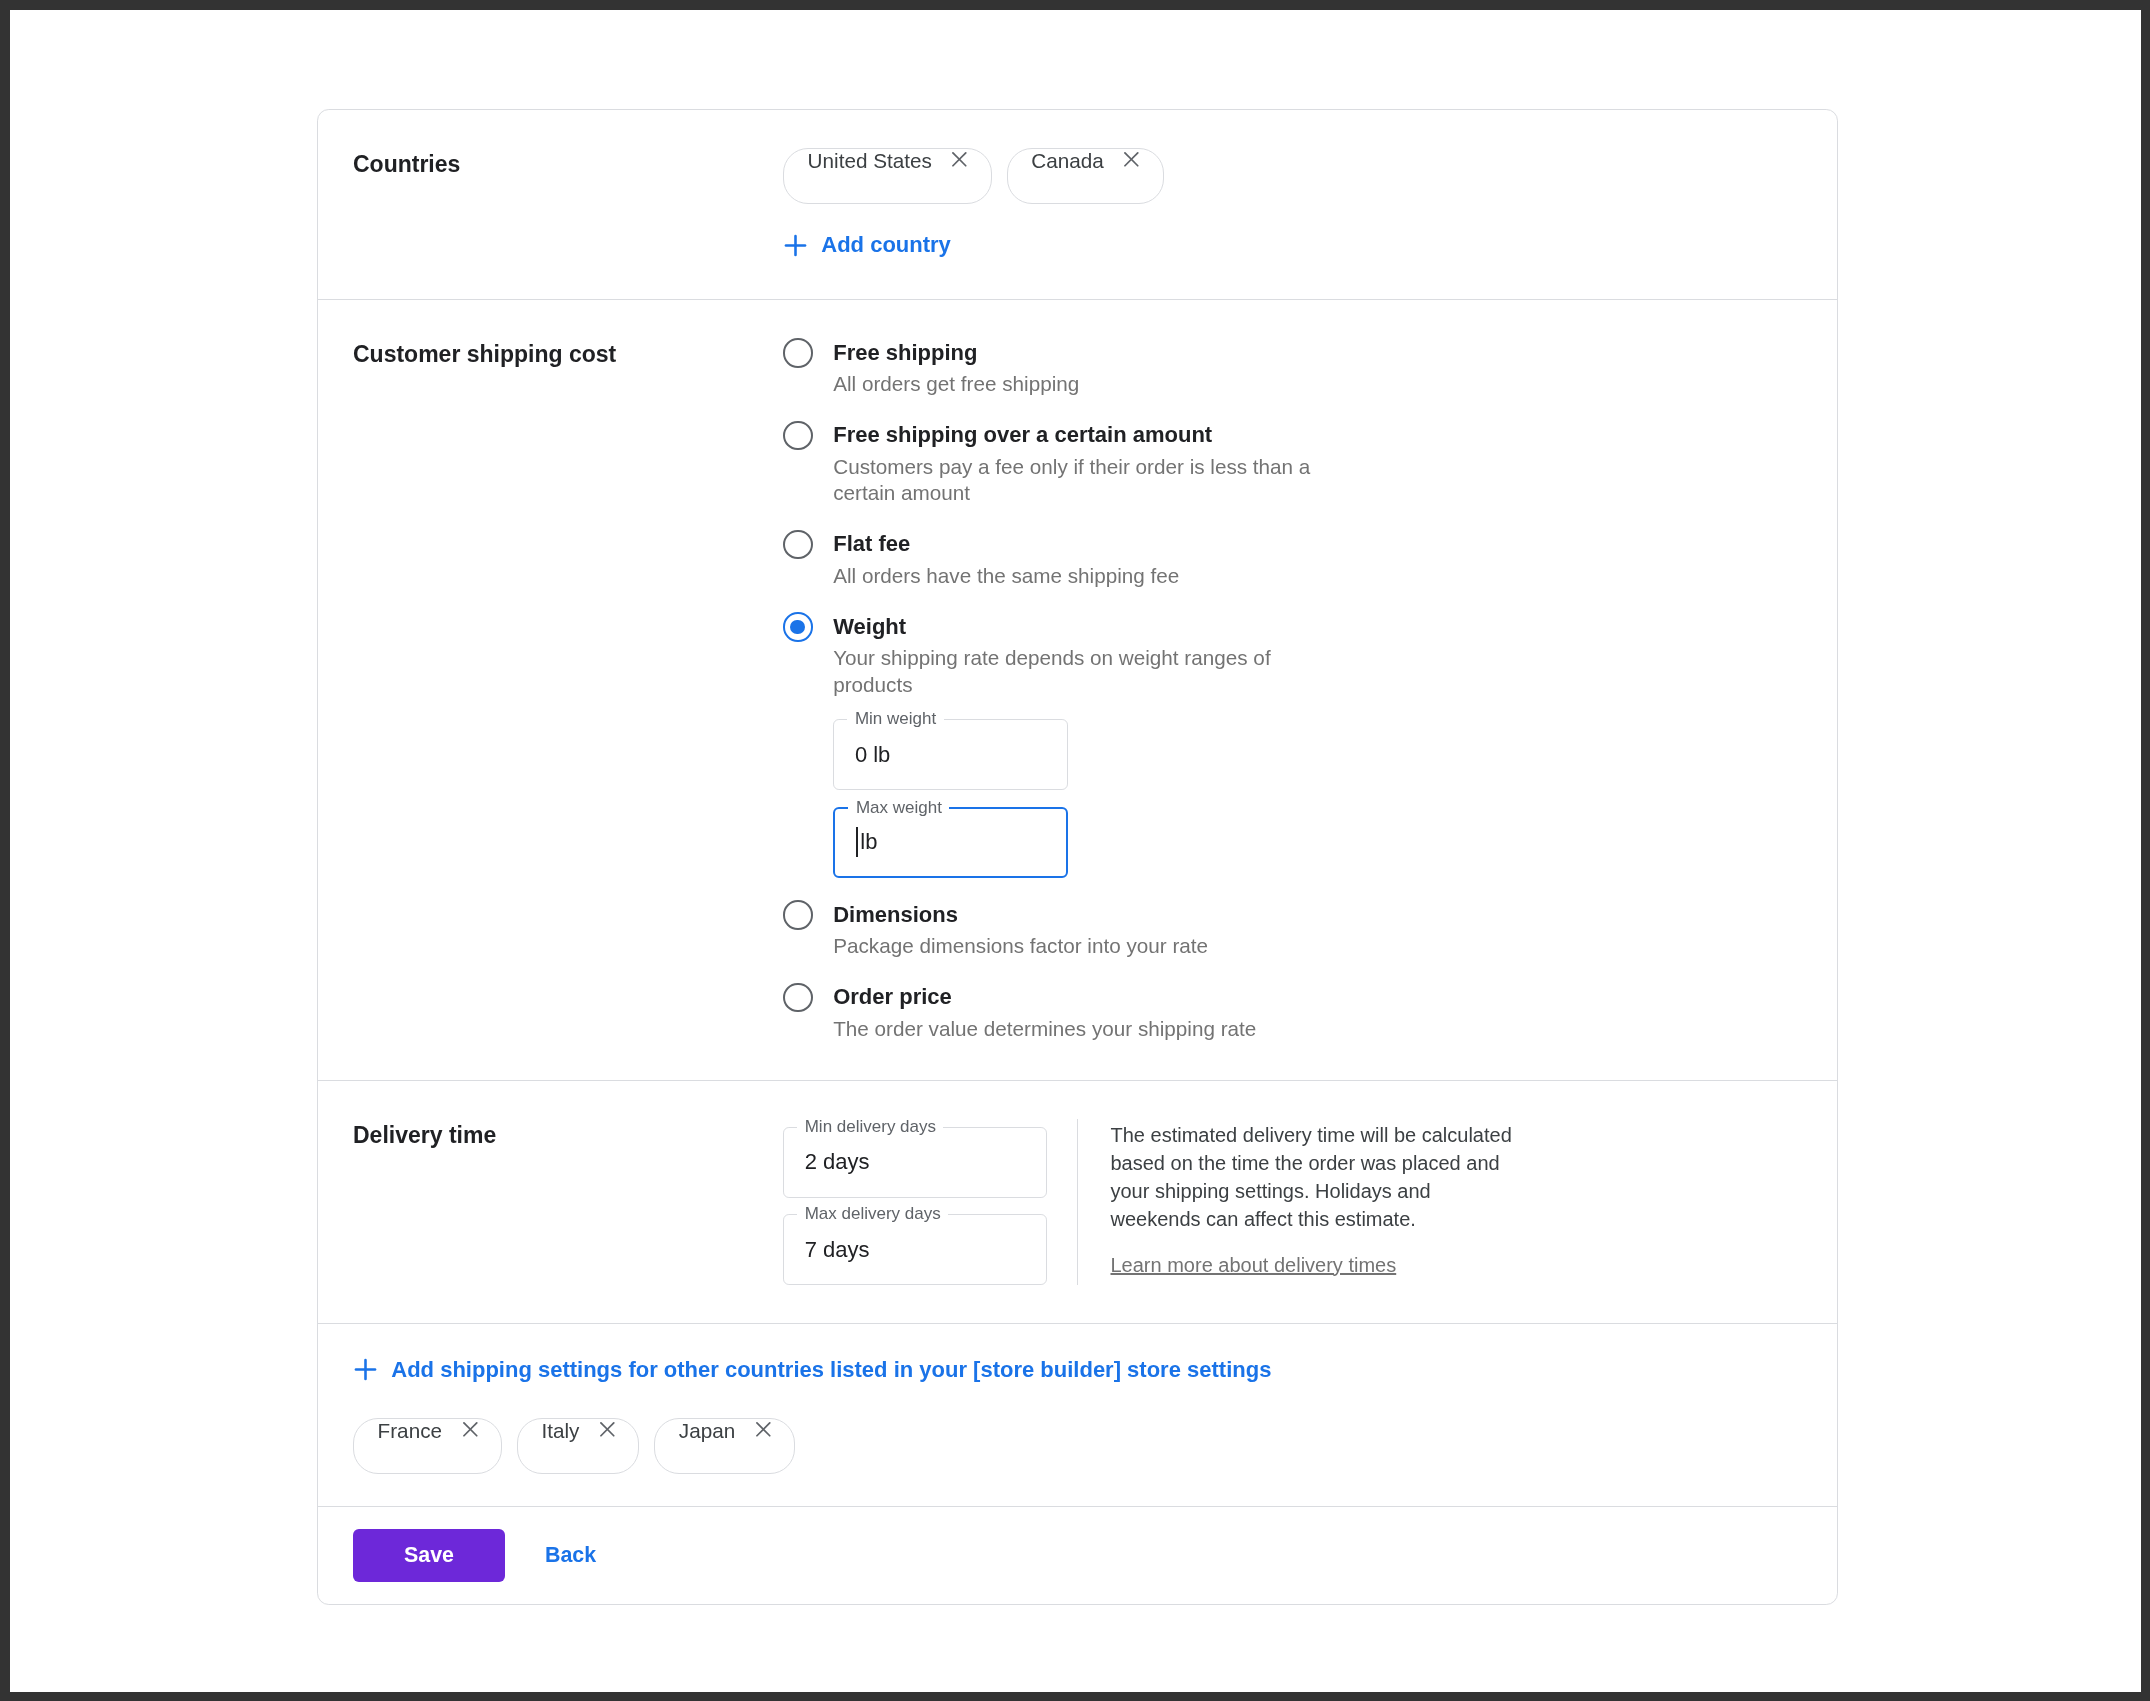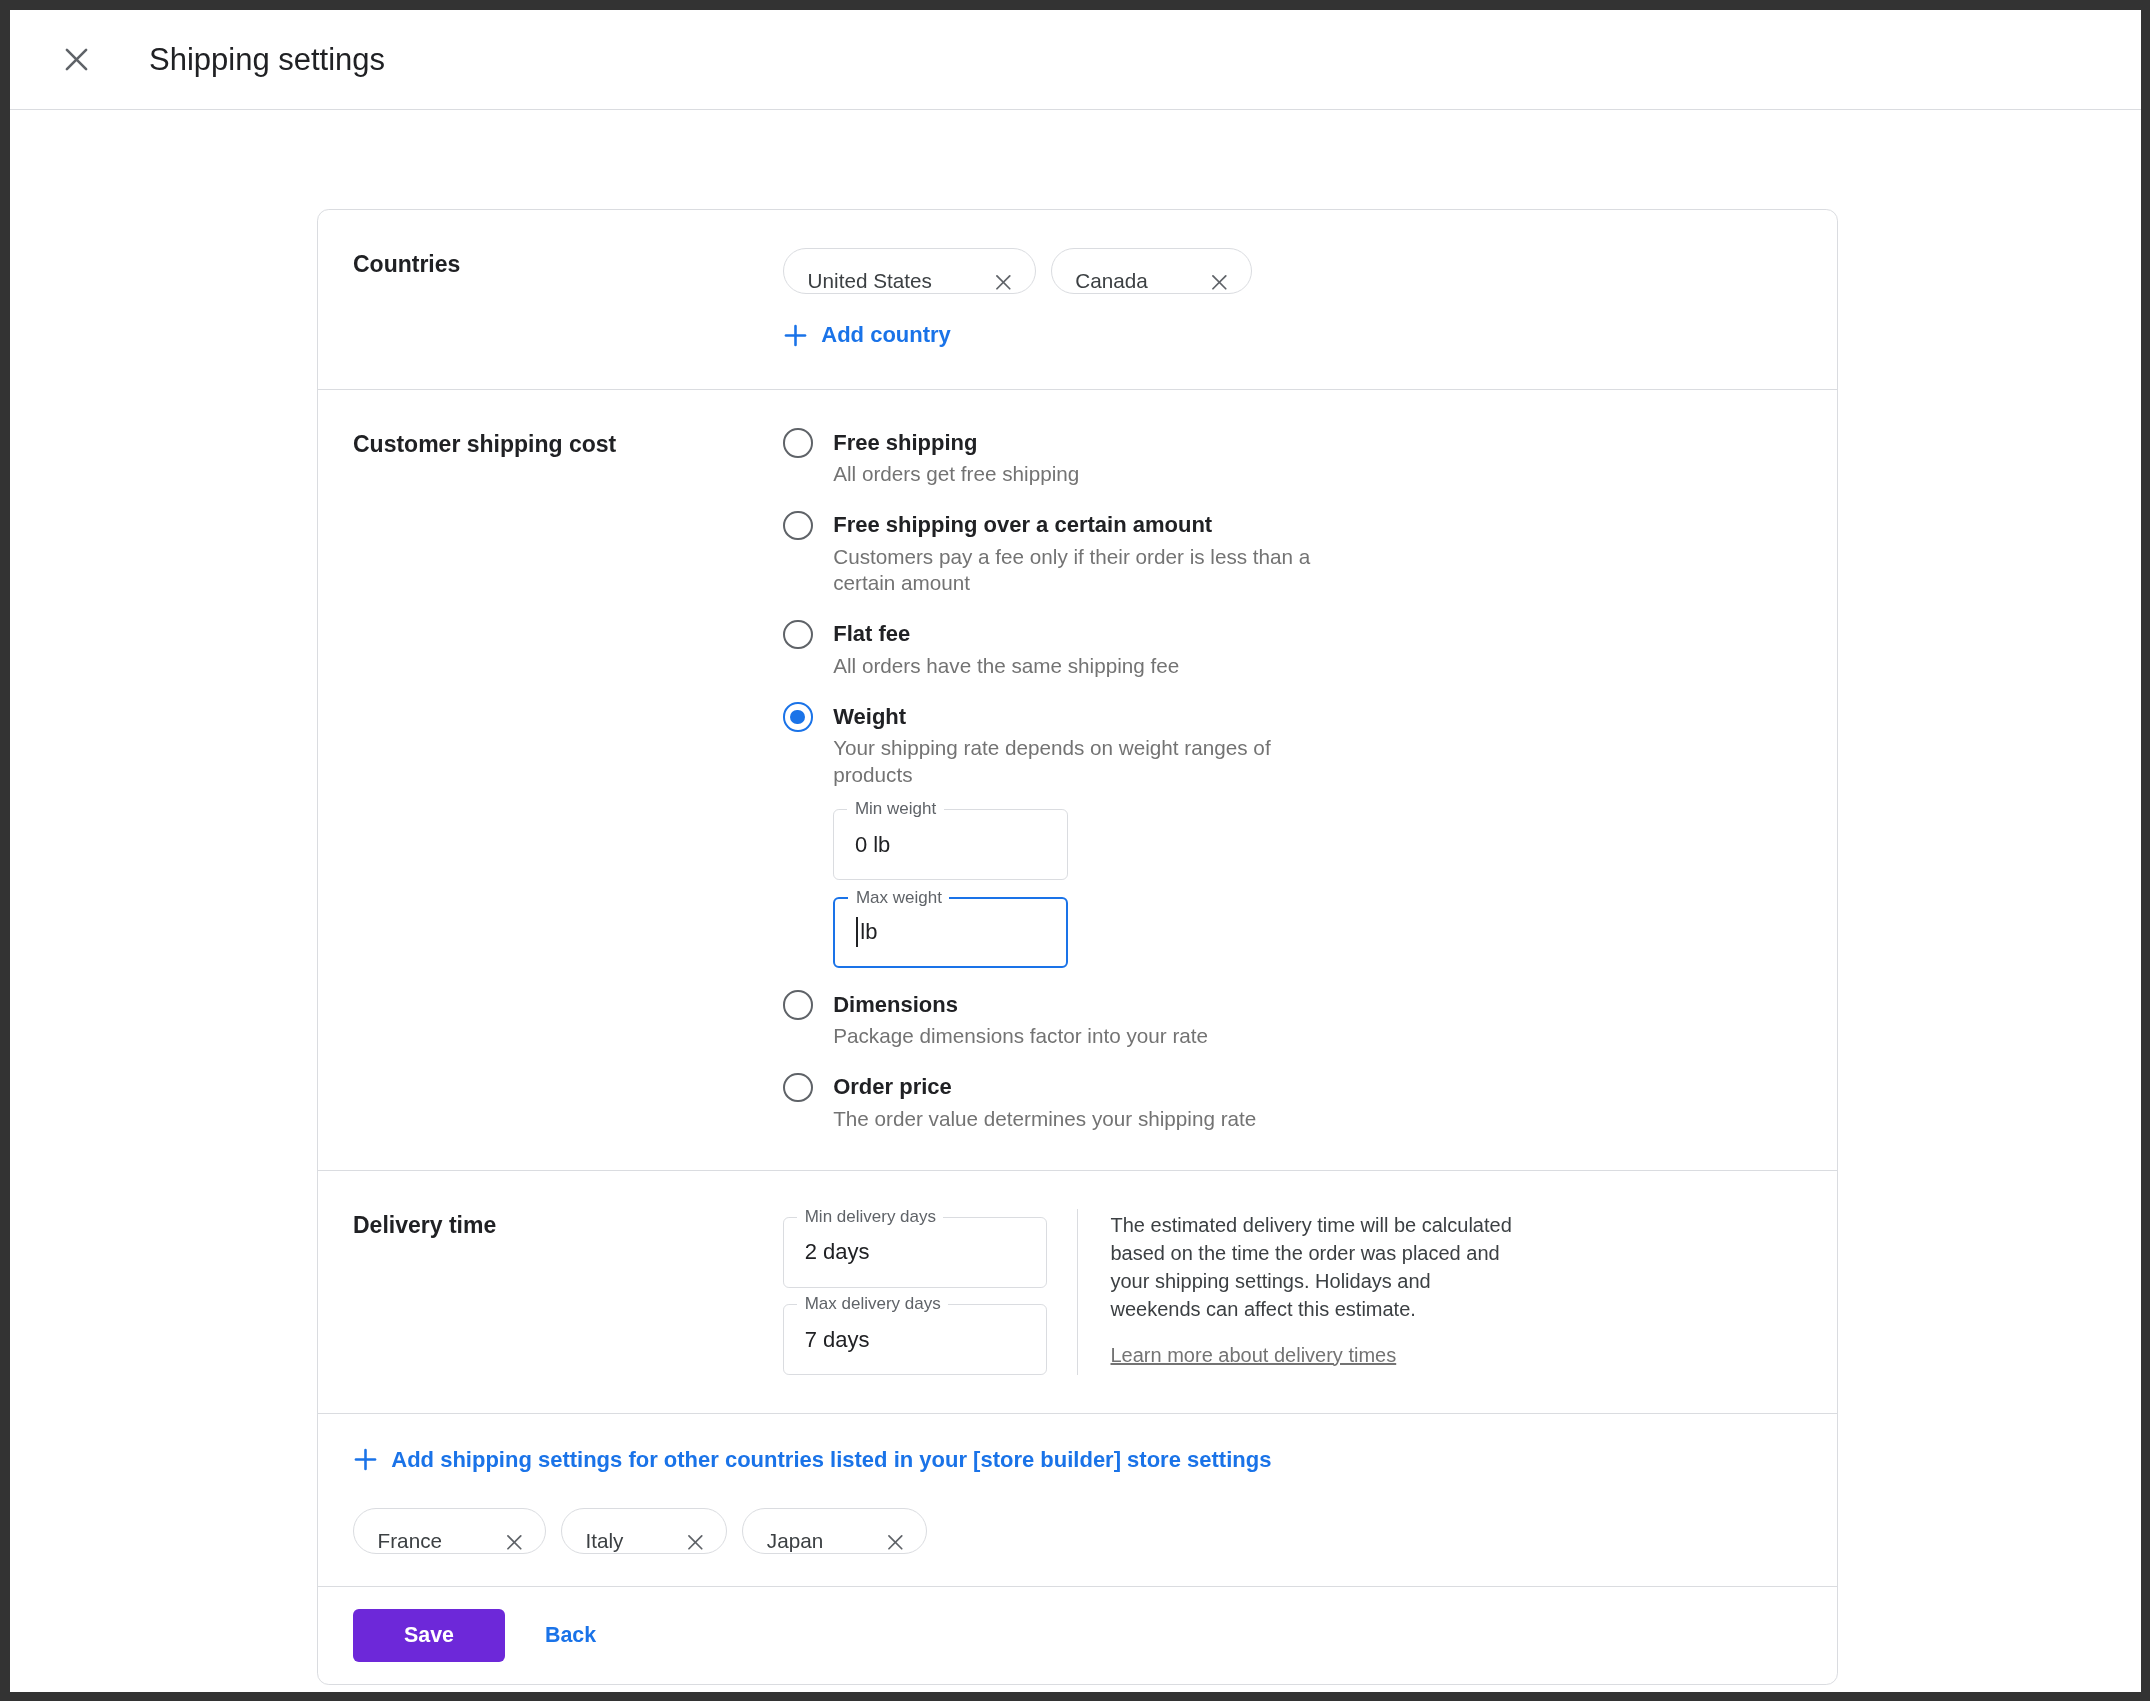--- a/index.html
+++ b/index.html
@@ -56,27 +56,26 @@
     font-weight: 600;
     color: #202124;
     padding-top: 3px;
   }
   .section-content { flex: 1; }
 
   
   .chips-row { display: flex; gap: 14.8px; }
   .chip {
     display: inline-flex;
-    align-items: flex-end;
-    height: 46px;
+    align-items: flex-start;
+    height: 56px;
     border: 1.5px solid #dadce0;
     border-radius: 25px;
     padding: 0 20.7px 0 23.6px;
     background: #fff;
-    gap: 44px;
   }
   .chip-label { font-size: 20.7px; color: #3c4043; }
   .chip-close {
     margin-left: 17.7px;
     display: flex; align-items: center; justify-content: center;
     cursor: pointer;
   }
 
   
   .add-link {
@@ -205,29 +204,20 @@
   }
 
   .icon-x line { stroke: #5f6368; stroke-width: 3.5; stroke-linecap: round; }
   .icon-plus line { stroke: #1a73e8; stroke-width: 3.5; stroke-linecap: round; }
 </style>
 </head>
 <body>
 
 <div class="frame">
 
-  <div class="topbar">
-    <div class="close-btn">
-      <svg class="icon-x" width="31" height="31" viewBox="0 0 42 42">
-        <line x1="8" y1="8" x2="34" y2="34"></line>
-        <line x1="34" y1="8" x2="8" y2="34"></line>
-      </svg>
-    </div>
-    <div class="topbar-title">Shipping settings</div>
-  </div>
 
   <div class="card">
 
     <div class="section">
       <div class="section-label">Countries</div>
       <div class="section-content">
         <div class="chips-row">
           <div class="chip">
             <span class="chip-label">United States</span>
             <span class="chip-close">

